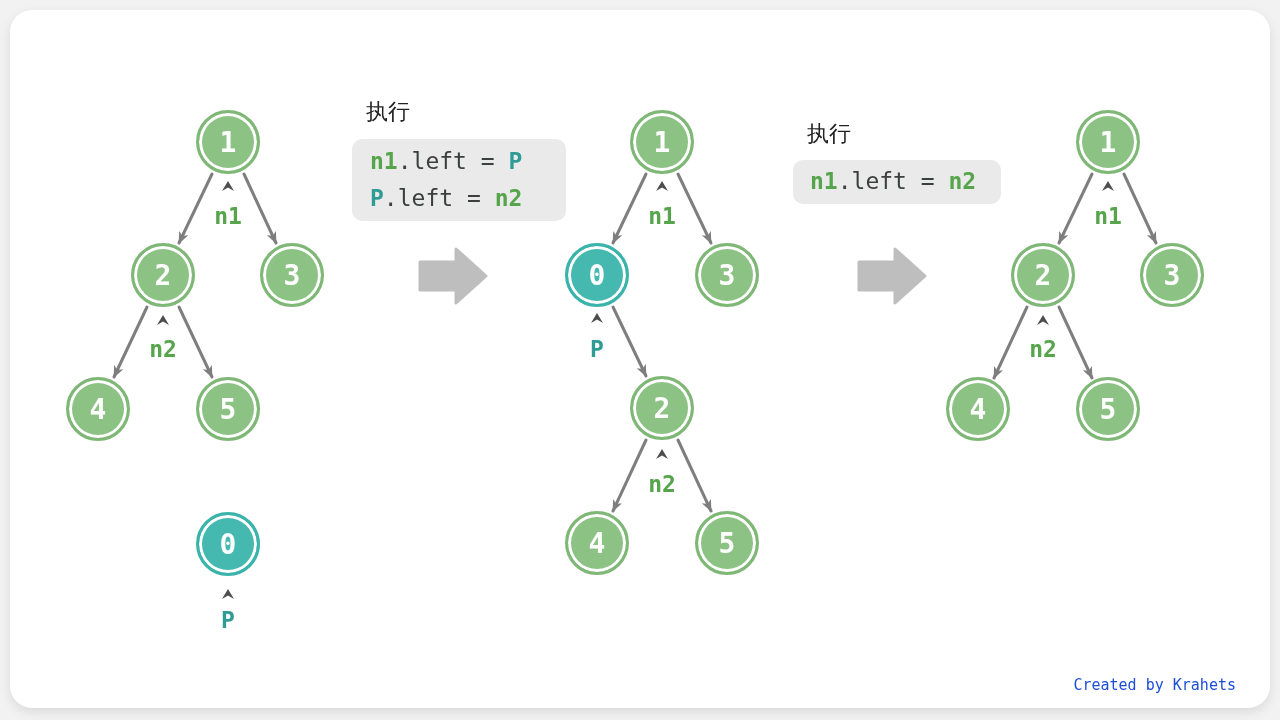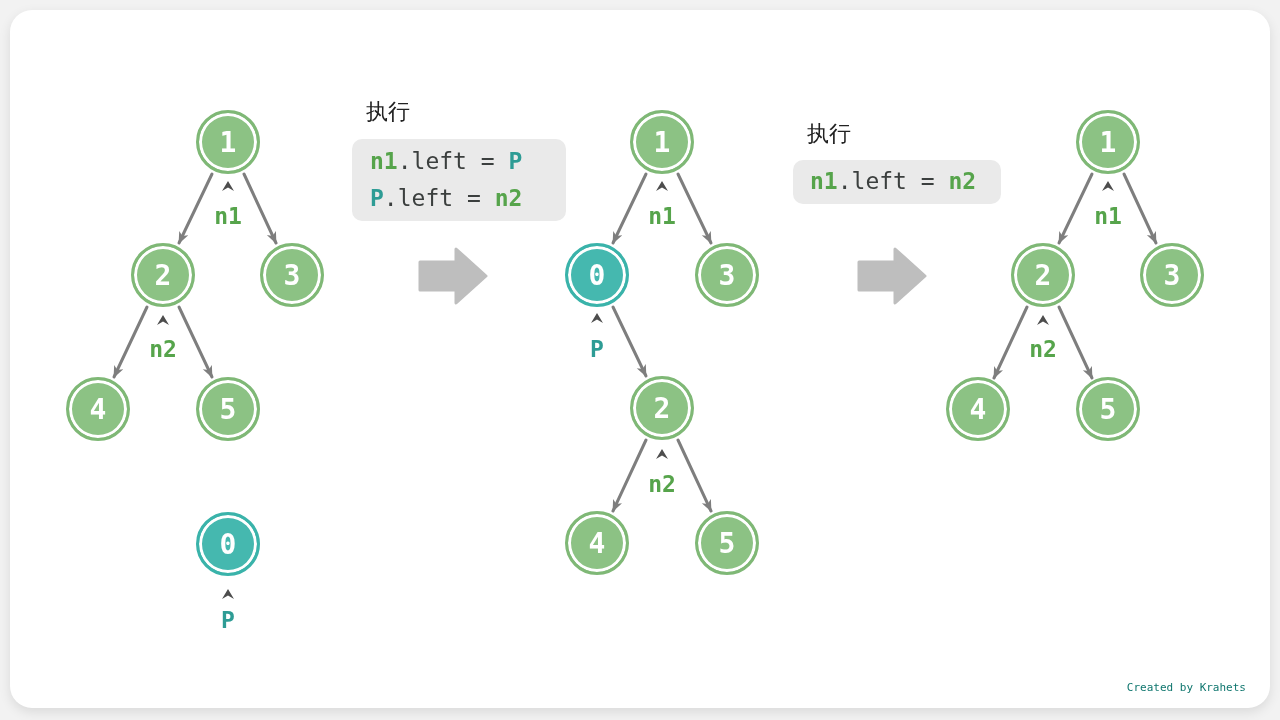--- a/index.html
+++ b/index.html
@@ -38,22 +38,22 @@
     box-sizing:border-box;
   }
   .code-line{
     font-size:23px;line-height:37px;color:#3b3f3e;white-space:pre;
   }
   .code-line .green{color:#56a44b;font-weight:bold;}
   .code-line .teal{color:#2e9c95;font-weight:bold;}
   .box1{left:352px;top:139px;width:214px;height:82px;padding:4px 0 0 18px;}
   .box2{left:793px;top:160px;width:208px;height:44px;padding:3px 17px 0 17px;}
   .watermark{
-    position:absolute;right:34px;bottom:26px;
-    font-size:11px;color:#0f766e;
+    position:absolute;right:44px;bottom:26px;
+    font-size:15px;color:#1d4ed8;
   }
 </style>
 </head>
 <body>
 
 <div class="stage">
   <div class="card"></div>
 
   <svg class="overlay" viewBox="0 0 1280 720">
     <defs>

